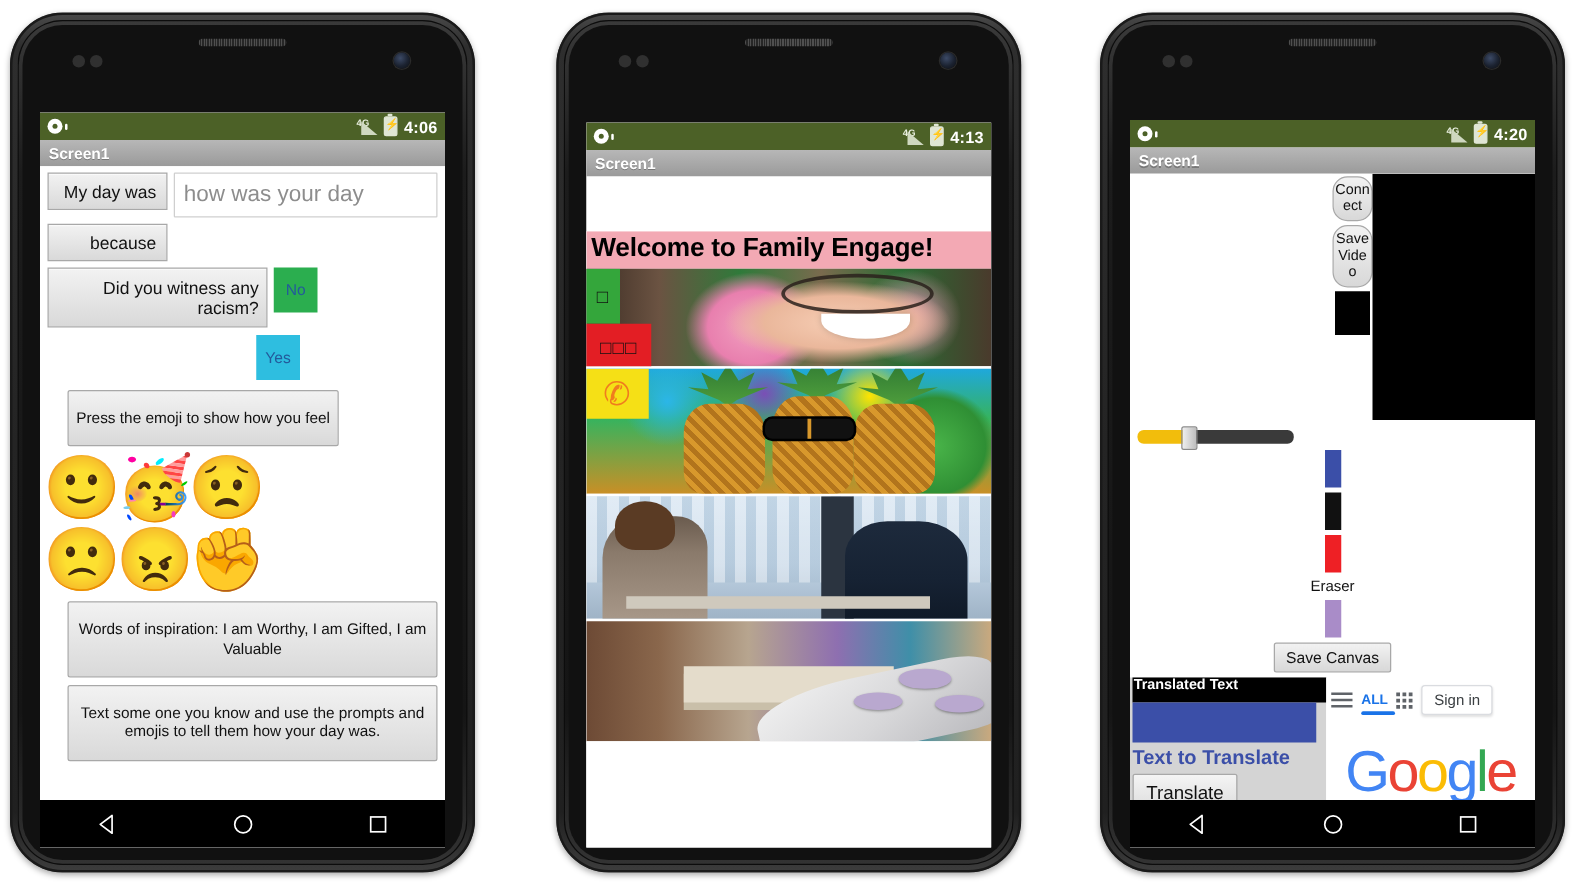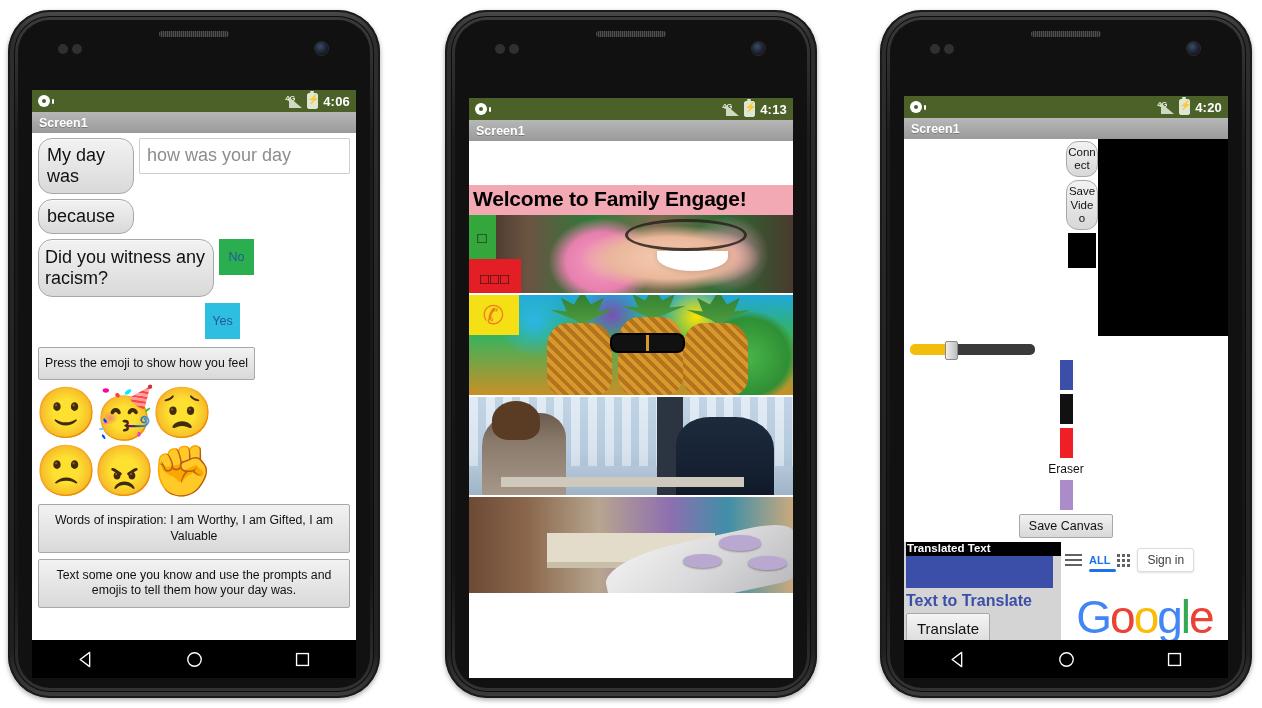--- a/index.html
+++ b/index.html
@@ -85,40 +85,41 @@
   .navbar{
     height:38px;background:#000;
     display:flex;align-items:center;justify-content:space-around;
   }
   .navbar svg{display:block;}
 
   
   .p1row{display:flex;align-items:flex-start;gap:5px;padding:5px 6px 0 6px;}
   .btn{
     background:linear-gradient(180deg,#f2f2f2,#d9d9d9);
-    border:1px solid #a8a8a8;border-radius:14px;
-    font-size:18px;color:#111;
-    padding:6px 8px;text-align:left;
+    border:1px solid #a8a8a8;border-radius:0;
+    font-size:14px;color:#111;
+    padding:6px 8px;text-align:right;
     box-shadow:0 1px 0 rgba(255,255,255,.6) inset;
   }
   .txtbox{
     background:#fff;border:1px solid #cfcfcf;border-radius:1px;
     color:#8d8d8d;font-size:18px;padding:6px 7px;flex:1;min-height:22px;
   }
   .yesno{
     width:35px;height:36px;display:flex;align-items:center;justify-content:center;
     font-size:12.5px;color:#235a9b;
   }
   .no{background:#2bae4f;}
   .yes{background:#2ebee0;}
   .widebtn{
     background:linear-gradient(180deg,#f2f2f2,#d9d9d9);
     border:1px solid #a8a8a8;border-radius:2px;
-    font-size:12.3px;color:#111;padding:8px 6px;text-align:center;
+    font-size:12.3px;color:#111;padding:14px 6px;text-align:center;
     line-height:1.25;
+    margin-left:16px;
   }
   .emoji-grid{padding:4px 6px 0 6px;}
   .emoji-row{display:flex;gap:2px;}
   .emoji{width:56px;height:58px;display:flex;align-items:center;justify-content:center;font-size:50px;line-height:1;}
 
   
   .welcome{
     background:#f3a9b4;color:#000;font-size:21px;font-weight:bold;
     padding:2px 4px 4px 4px;letter-spacing:-.2px;
   }
@@ -206,21 +207,21 @@
   .palette{display:flex;align-items:center;gap:4px;padding:3px 6px 4px 6px;flex-direction:column;}
   .swatch{width:13px;height:30px;}
   .eraser-lbl{font-size:12px;color:#111;margin:0 6px;}
   .savecanvas{
     background:linear-gradient(180deg,#f2f2f2,#d8d8d8);
     border:1px solid #a8a8a8;border-radius:2px;
     font-size:12.5px;padding:4px 9px;text-align:center;line-height:1.15;color:#111;
   }
   .lowerSplit{display:flex;}
   .transPanel{background:#d4d4d4;position:relative;}
-  .tl-bar{background:#000;color:#fff;font-size:11.5px;font-weight:bold;height:14px;overflow:hidden;
+  .tl-bar{background:#000;color:#fff;font-size:11.5px;font-weight:bold;height:20px;overflow:hidden;
     line-height:13px;padding-left:1px;}
   .tbox{background:#3b4fa8;height:32px;margin:0 8px 0 0;}
   .t2t{color:#3b4fa8;font-size:16px;font-weight:bold;padding:4px 0 3px 0;}
   .translate-btn{
     background:linear-gradient(180deg,#f4f4f4,#dcdcdc);
     border:1px solid #a8a8a8;border-radius:2px;
     font-size:15px;padding:6px 10px;display:inline-block;color:#111;
   }
   .googlePanel{background:#fff;flex:1;position:relative;}
   .gtop{display:flex;align-items:center;gap:7px;padding:6px 6px 0 4px;}

